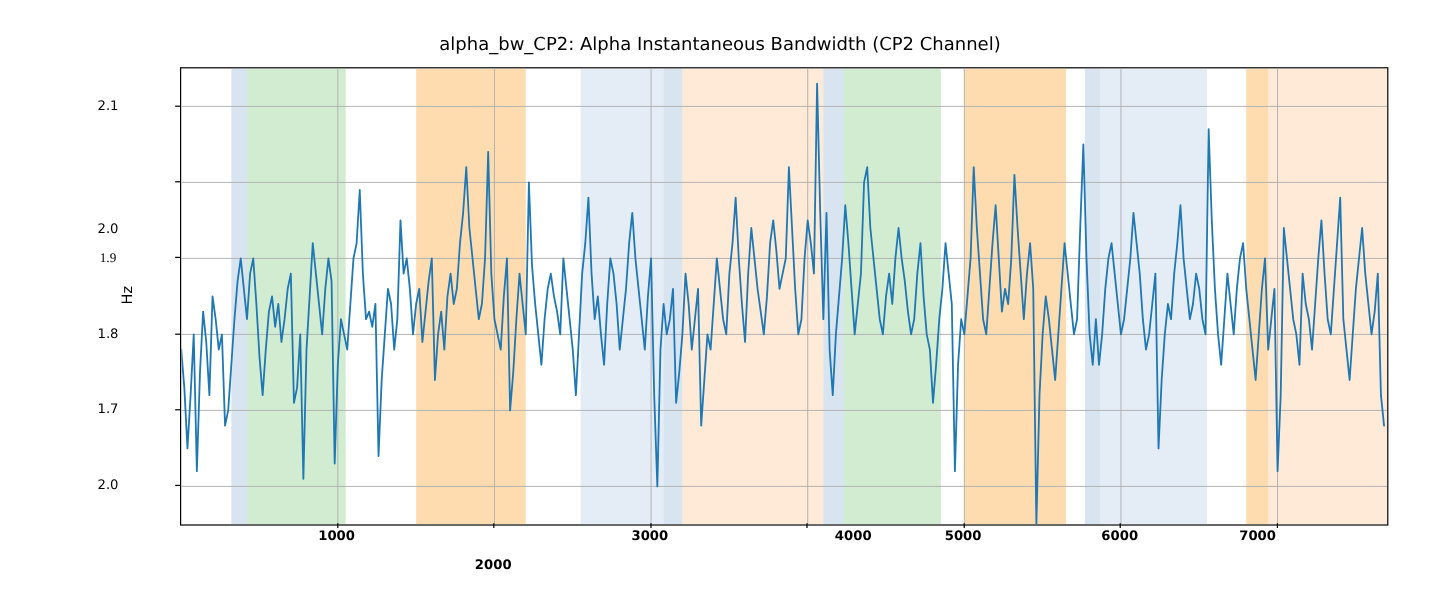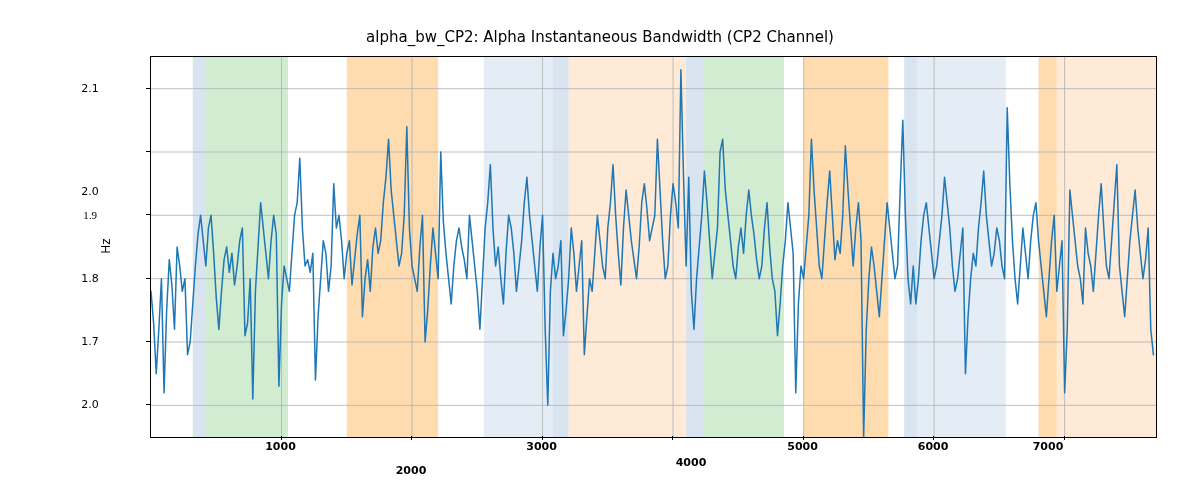--- a/index.html
+++ b/index.html
@@ -149,21 +149,21 @@
     </svg>
   </div>
 
   <div id="xtick-container">
       <div class="x-tick-label" style="left: 280.519px;">1000</div>
       <div class="tick-mark-x" style="left: 280.519px;"></div>
       <div class="x-tick-label" style="left: 411.039px; margin-top: 24px;">2000</div>
       <div class="tick-mark-x" style="left: 411.039px;"></div>
       <div class="x-tick-label" style="left: 541.558px;">3000</div>
       <div class="tick-mark-x" style="left: 541.558px;"></div>
-      <div class="x-tick-label" style="left: 691px; margin-top: 16px;">4000</div>
+      <div class="x-tick-label" style="left: 711px;">4000</div>
       <div class="tick-mark-x" style="left: 672.078px;"></div>
       <div class="x-tick-label" style="left: 802.597px;">5000</div>
       <div class="tick-mark-x" style="left: 802.597px;"></div>
       <div class="x-tick-label" style="left: 933.117px;">6000</div>
       <div class="tick-mark-x" style="left: 933.117px;"></div>
       <div class="x-tick-label" style="left: 1048px;">7000</div>
       <div class="tick-mark-x" style="left: 1063.64px;"></div>
     </div>
   <div id="ytick-container">
       <div class="y-tick-label" style="top: 404.333px;">2.0</div>

